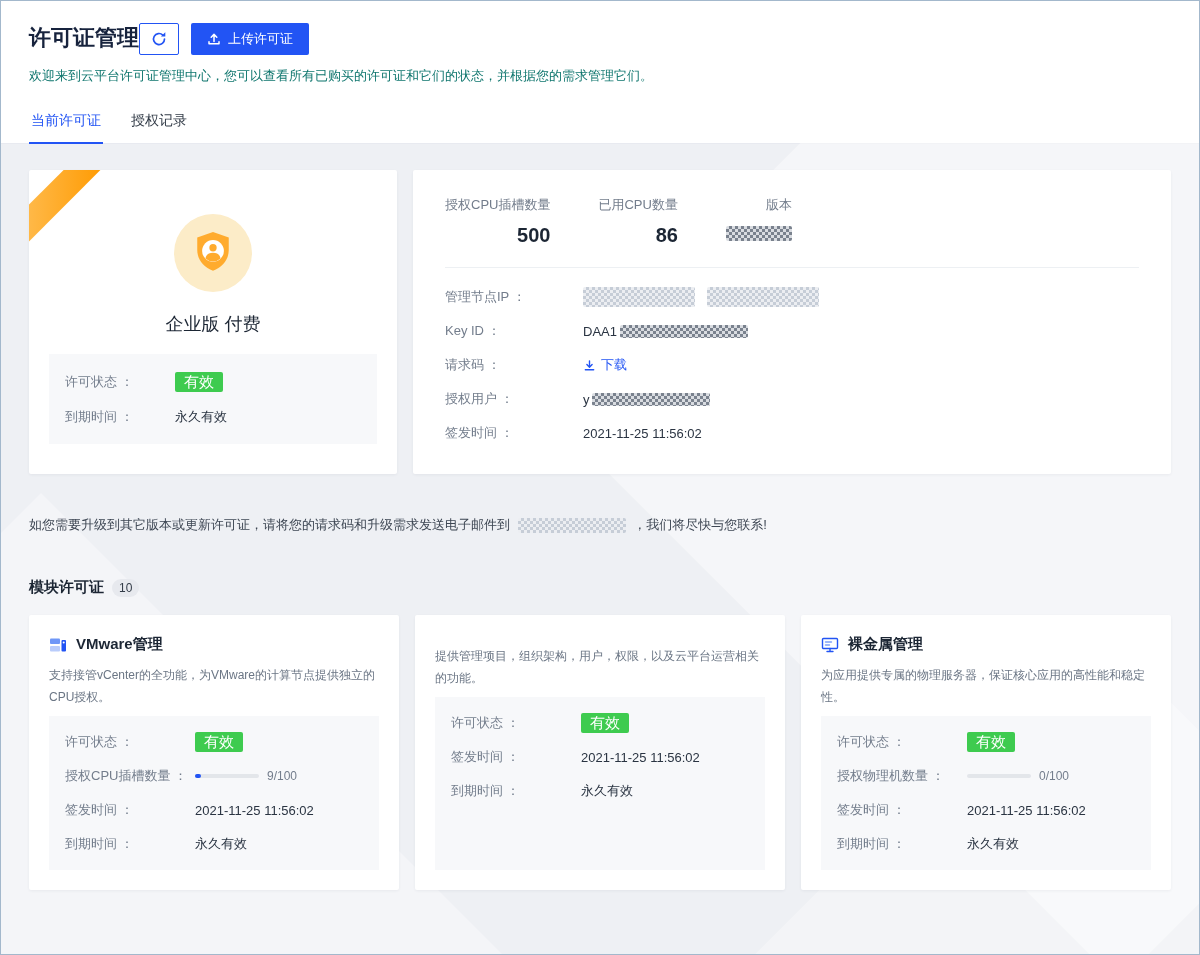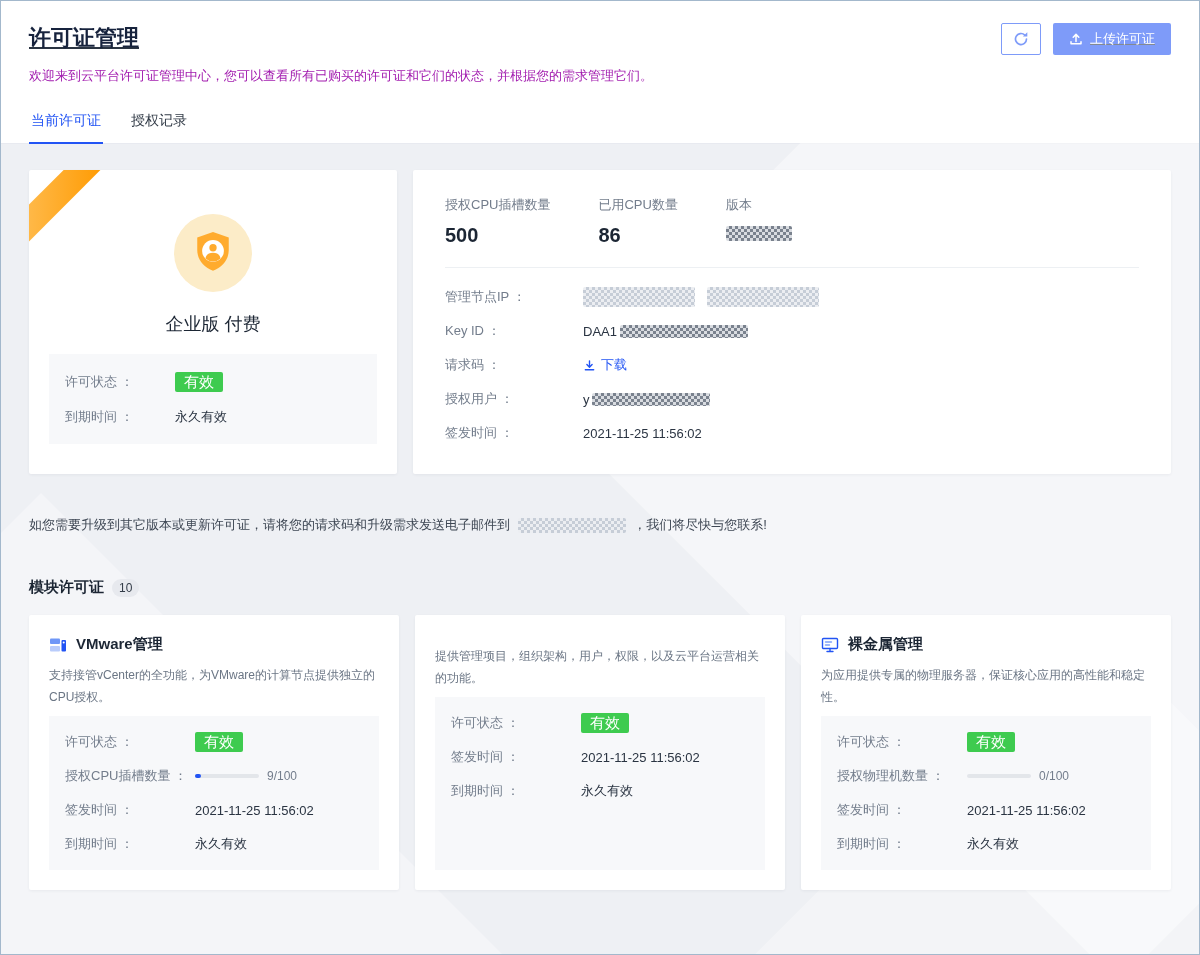--- a/index.html
+++ b/index.html
@@ -7,23 +7,23 @@
     width:1200px;height:955px;box-sizing:border-box;
     border:1px solid #a3b8cc;
     background:#eef0f4;
     font-family:"Liberation Sans","DejaVu Sans",sans-serif;
     color:#2a3442;overflow:hidden;position:relative;
   }
   .app{width:100%;height:100%;overflow:hidden;position:relative;}
 
   
   .page-header{background:#fff;padding:22px 28px 16px;}
-  .header-top{display:flex;justify-content:space-between;align-items:flex-start;text-decoration:underline;}
+  .header-top{display:flex;align-items:flex-start;}
   .page-title{margin:0;font-size:22px;line-height:30px;font-weight:700;color:#17233d;}
-  .subtitle{margin:12px 0 0;font-size:13px;color:#a21caf;}
+  .subtitle{margin:12px 0 0;font-size:13px;color:#0f766e;}
   .header-actions{display:flex;gap:12px;align-items:center;}
   .btn-refresh{width:40px;height:32px;background:#fff;border:1px solid #2254f4;border-radius:2px;
     display:flex;align-items:center;justify-content:center;cursor:pointer;padding:0;}
   .btn-primary{height:32px;background:#2254f4;color:#fff;border:none;border-radius:2px;
     padding:0 16px;font-size:13px;display:flex;align-items:center;gap:7px;cursor:pointer;
     font-family:inherit;}
 
   
   .tabs{background:#fff;padding:0 28px;border-bottom:1px solid #e8eaf0;display:flex;gap:26px;}
   .tab{padding:11px 2px 13px;font-size:14px;color:#333c48;cursor:pointer;position:relative;}
@@ -49,21 +49,21 @@
   .edition{text-align:center;font-size:18px;color:#1c2634;margin:20px 0 18px;}
   .info-box{background:#f7f8fa;margin:0 20px;padding:18px 16px;}
   .info-row{display:flex;align-items:center;margin-bottom:16px;font-size:13px;}
   .info-row:last-child{margin-bottom:0;}
   .info-label{width:110px;color:#737d8c;flex:none;}
   .badge-green{background:#3ecb4f;color:#fff;font-size:15px;line-height:18px;padding:1px 9px;border-radius:2px;}
 
   
   .detail-card{flex:1;padding:26px 32px 24px;}
   .stats{display:flex;padding-bottom:20px;border-bottom:1px solid #edf0f3;}
-  .stat{margin-right:48px;text-align:left;}
+  .stat{margin-right:48px;text-align:right;}
   .stat:last-child{margin-right:0;}
   .stat-label{font-size:13px;color:#737d8c;}
   .stat-value{font-size:20px;font-weight:700;color:#1c2634;margin-top:10px;}
   .detail-rows{padding-top:12px;}
   .drow{display:flex;align-items:center;min-height:34px;font-size:13px;}
   .drow-label{width:138px;color:#737d8c;flex:none;}
   .dot{width:7px;height:7px;border-radius:50%;background:#3ecb4f;margin-right:8px;flex:none;}
   .link{color:#2254f4;display:flex;align-items:center;gap:5px;cursor:pointer;text-decoration:none;font-size:13px;}
 
   

